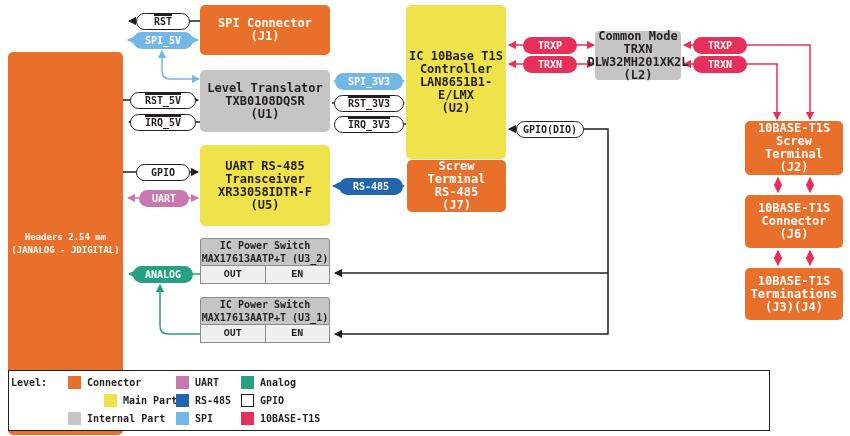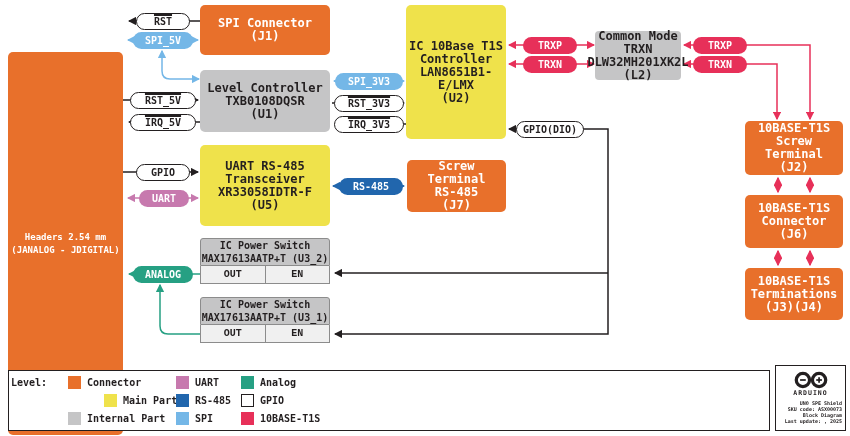--- a/index.html
+++ b/index.html
@@ -105,24 +105,24 @@
       <path stroke="#E73059" d="M810,251 L810,265" marker-start="url(#mk-c)" marker-end="url(#mk-c)"></path>
       <path stroke="#231F20" d="M509,129 L608,129 L608,334 L335,334" marker-start="url(#mk-k)" marker-end="url(#mk-k)"></path>
       <path stroke="#231F20" d="M608,273 L335,273" marker-end="url(#mk-k)"></path>
     </g>
   </svg>
 
   <div class="block orange headers" style="left:8px;top:4px;width:115px;height:383px;margin-top:48px;">Headers 2.54 mm
 (JANALOG - JDIGITAL)</div>
   <div class="block orange" style="left:200px;top:5px;width:130px;height:50px;">SPI Connector
 (J1)</div>
-  <div class="block gray" style="left:200px;top:70px;width:130px;height:62px;">Level Controller
+  <div class="block gray" style="left:200px;top:70px;width:130px;height:62px;">Level Translator
 TXB0108DQSR
 (U1)</div>
-  <div class="block yellow" style="left:406px;top:5px;width:100px;height:134px;">IC 10Base T1S
+  <div class="block yellow" style="left:406px;top:5px;width:100px;height:154px;">IC 10Base T1S
 Controller
 LAN8651B1-E/LMX
 (U2)</div>
   <div class="block gray" style="left:595px;top:31px;width:86px;height:49px;border-radius:4px;">Common Mode
 TRXN
 DLW32MH201XK2L
 (L2)</div>
   <div class="block yellow" style="left:200px;top:145px;width:130px;height:81px;">UART RS-485
 Transceiver
 XR33058IDTR-F (U5)</div>
@@ -206,30 +206,14 @@
   </div>
   <div class="lg-item" style="left:241px;top:394px;">
     <span class="sw" style="background:#FFFFFF;border:1.5px solid #231F20"></span>
     <span class="lg-label">GPIO</span>
   </div>
   <div class="lg-item" style="left:241px;top:412px;">
     <span class="sw" style="background:#E73059"></span>
     <span class="lg-label">10BASE-T1S</span>
   </div>
 
-  <div class="ard">
-    <svg width="38" height="20" viewBox="0 0 40 20" style="margin-top:4px;">
-      <circle cx="11.5" cy="10" r="7" fill="none" stroke="#231F20" stroke-width="3.4"></circle>
-      <circle cx="28.5" cy="10" r="7" fill="none" stroke="#231F20" stroke-width="3.4"></circle>
-      <line x1="8.5" y1="10" x2="14.5" y2="10" stroke="#231F20" stroke-width="1.8"></line>
-      <line x1="25.5" y1="10" x2="31.5" y2="10" stroke="#231F20" stroke-width="1.8"></line>
-      <line x1="28.5" y1="7" x2="28.5" y2="13" stroke="#231F20" stroke-width="1.8"></line>
-    </svg>
-    <div class="ard-brand">ARDUINO</div>
-    <div class="ard-lines">
-      <div>UNO SPE Shield</div>
-      <div>SKU code: ASX00073</div>
-      <div>Block Diagram</div>
-      <div>Last update: , 2025</div>
-    </div>
-  </div>
 
 </div>
 
 </body></html>

